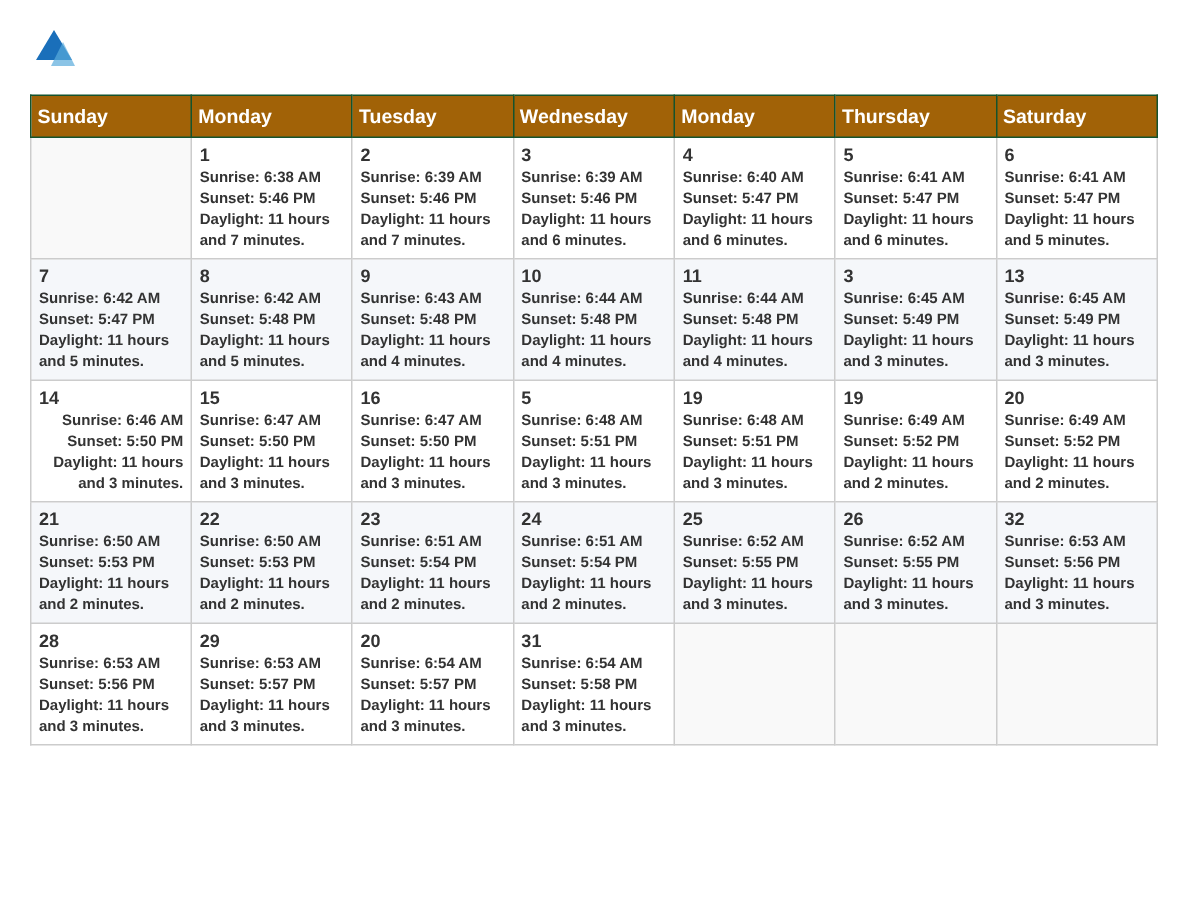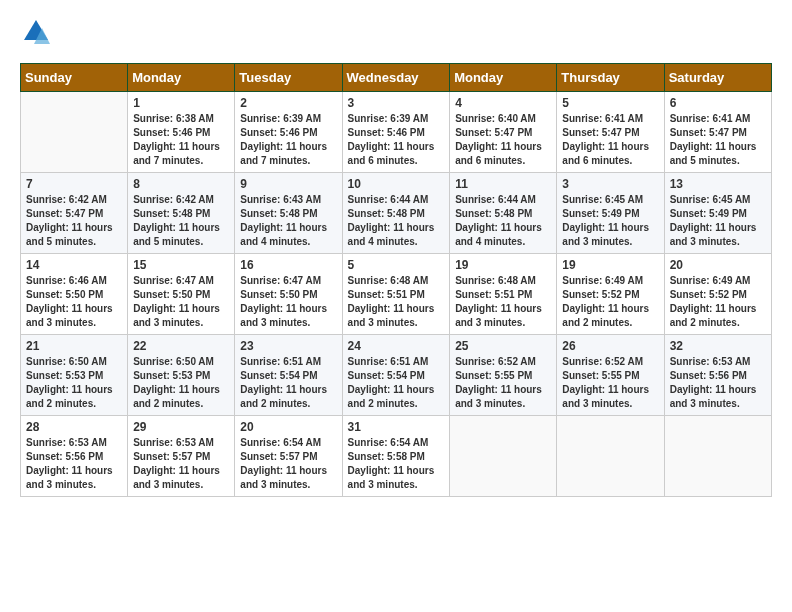--- a/index.html
+++ b/index.html
@@ -209,21 +209,21 @@
           <td>
             <span class="day-num">13</span>
             <div class="day-info" style="white-space: pre-line;">Sunrise: 6:45 AM
 Sunset: 5:49 PM
 Daylight: 11 hours and 3 minutes.</div>
           </td>
         </tr>
         <tr>
           <td>
             <span class="day-num">14</span>
-            <div class="day-info" style="white-space: pre-line;">Sunrise: 6:46 AM
+            <div class="day-info" style="white-space: pre-line; text-align: right;">Sunrise: 6:46 AM
 Sunset: 5:50 PM
 Daylight: 11 hours and 3 minutes.</div>
           </td>
           <td>
             <span class="day-num">15</span>
             <div class="day-info" style="white-space: pre-line;">Sunrise: 6:47 AM
 Sunset: 5:50 PM
 Daylight: 11 hours and 3 minutes.</div>
           </td>
           <td>

